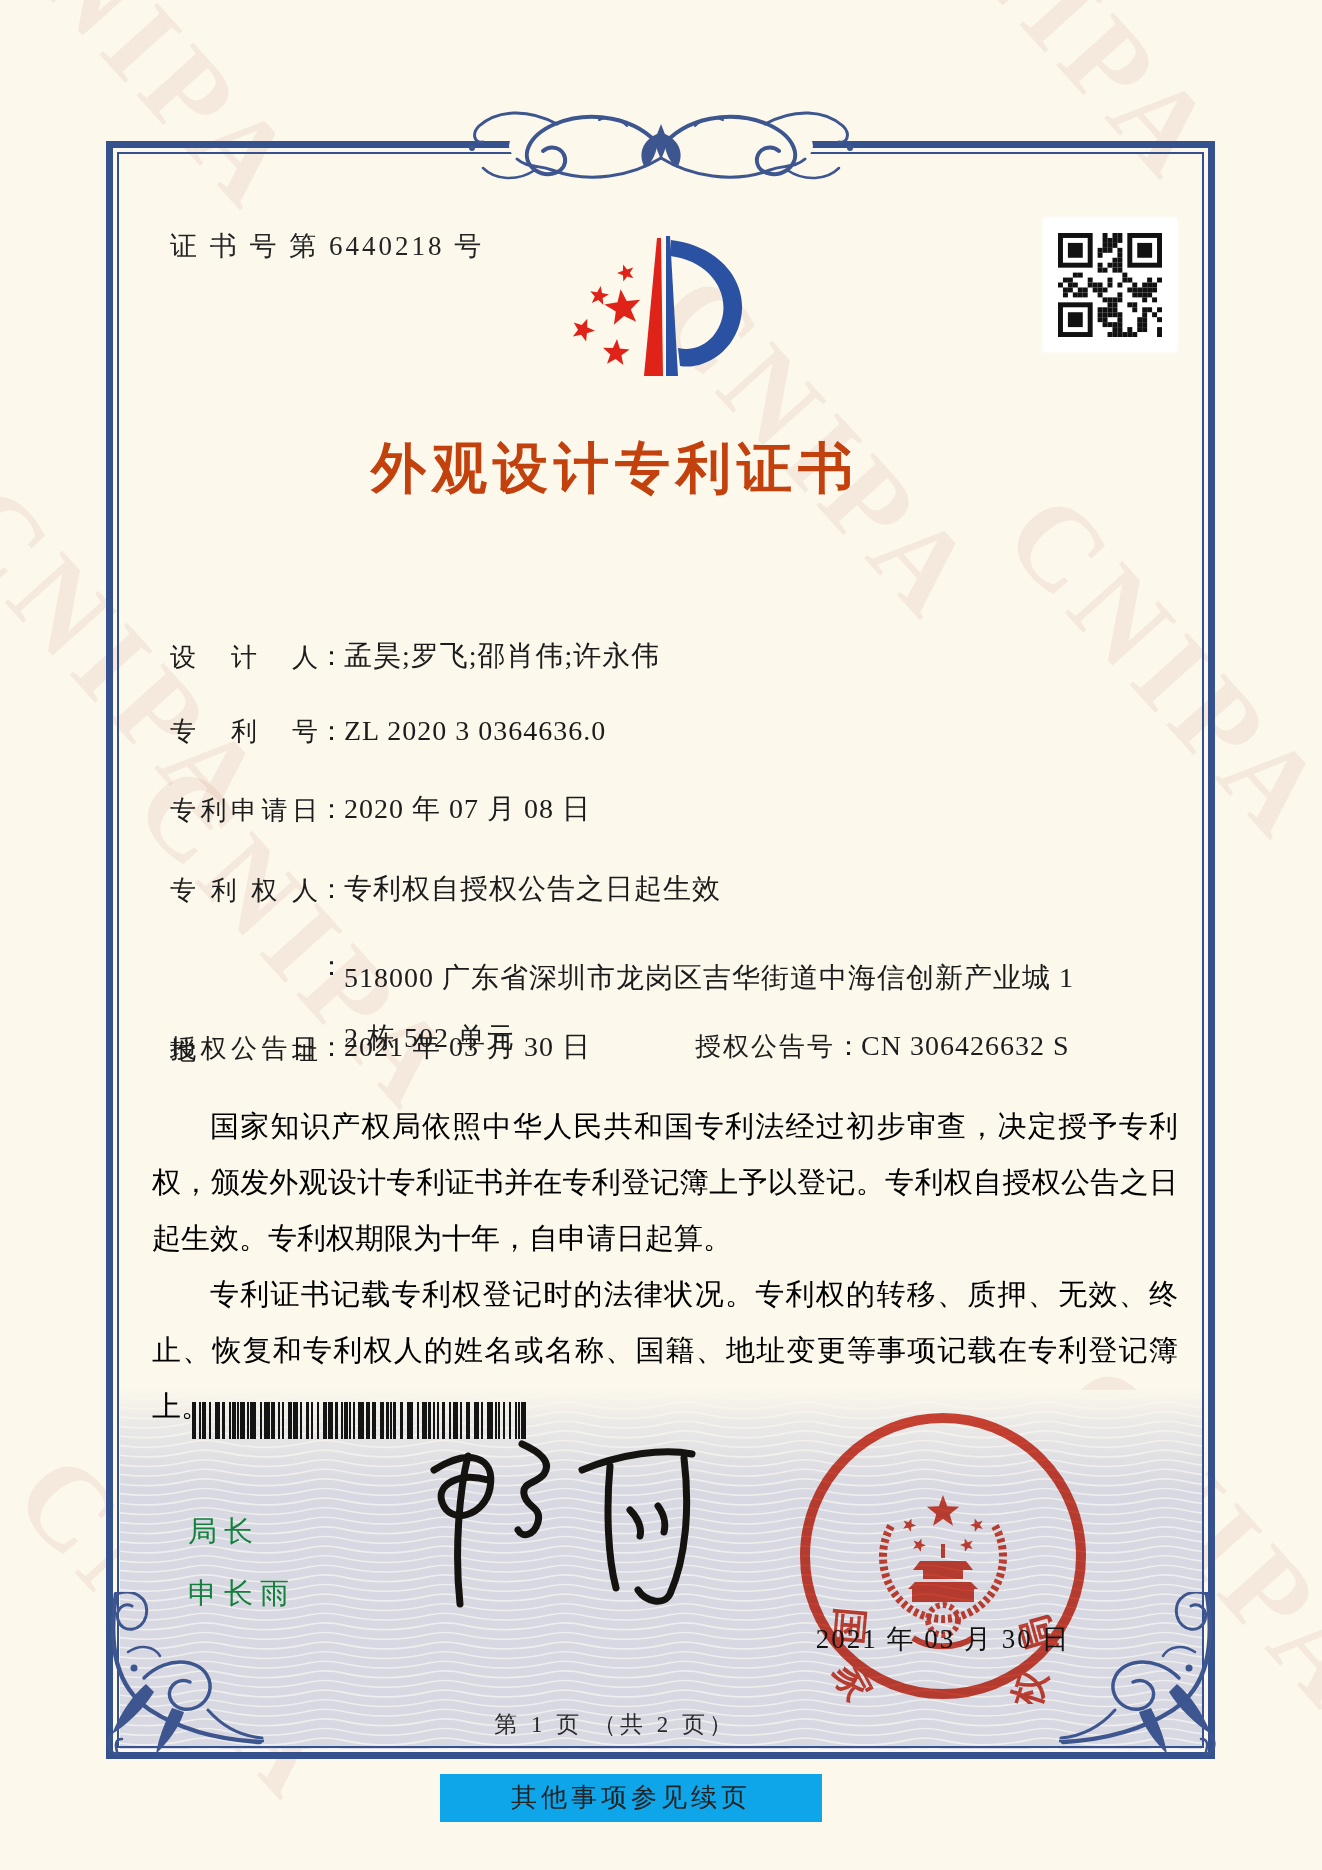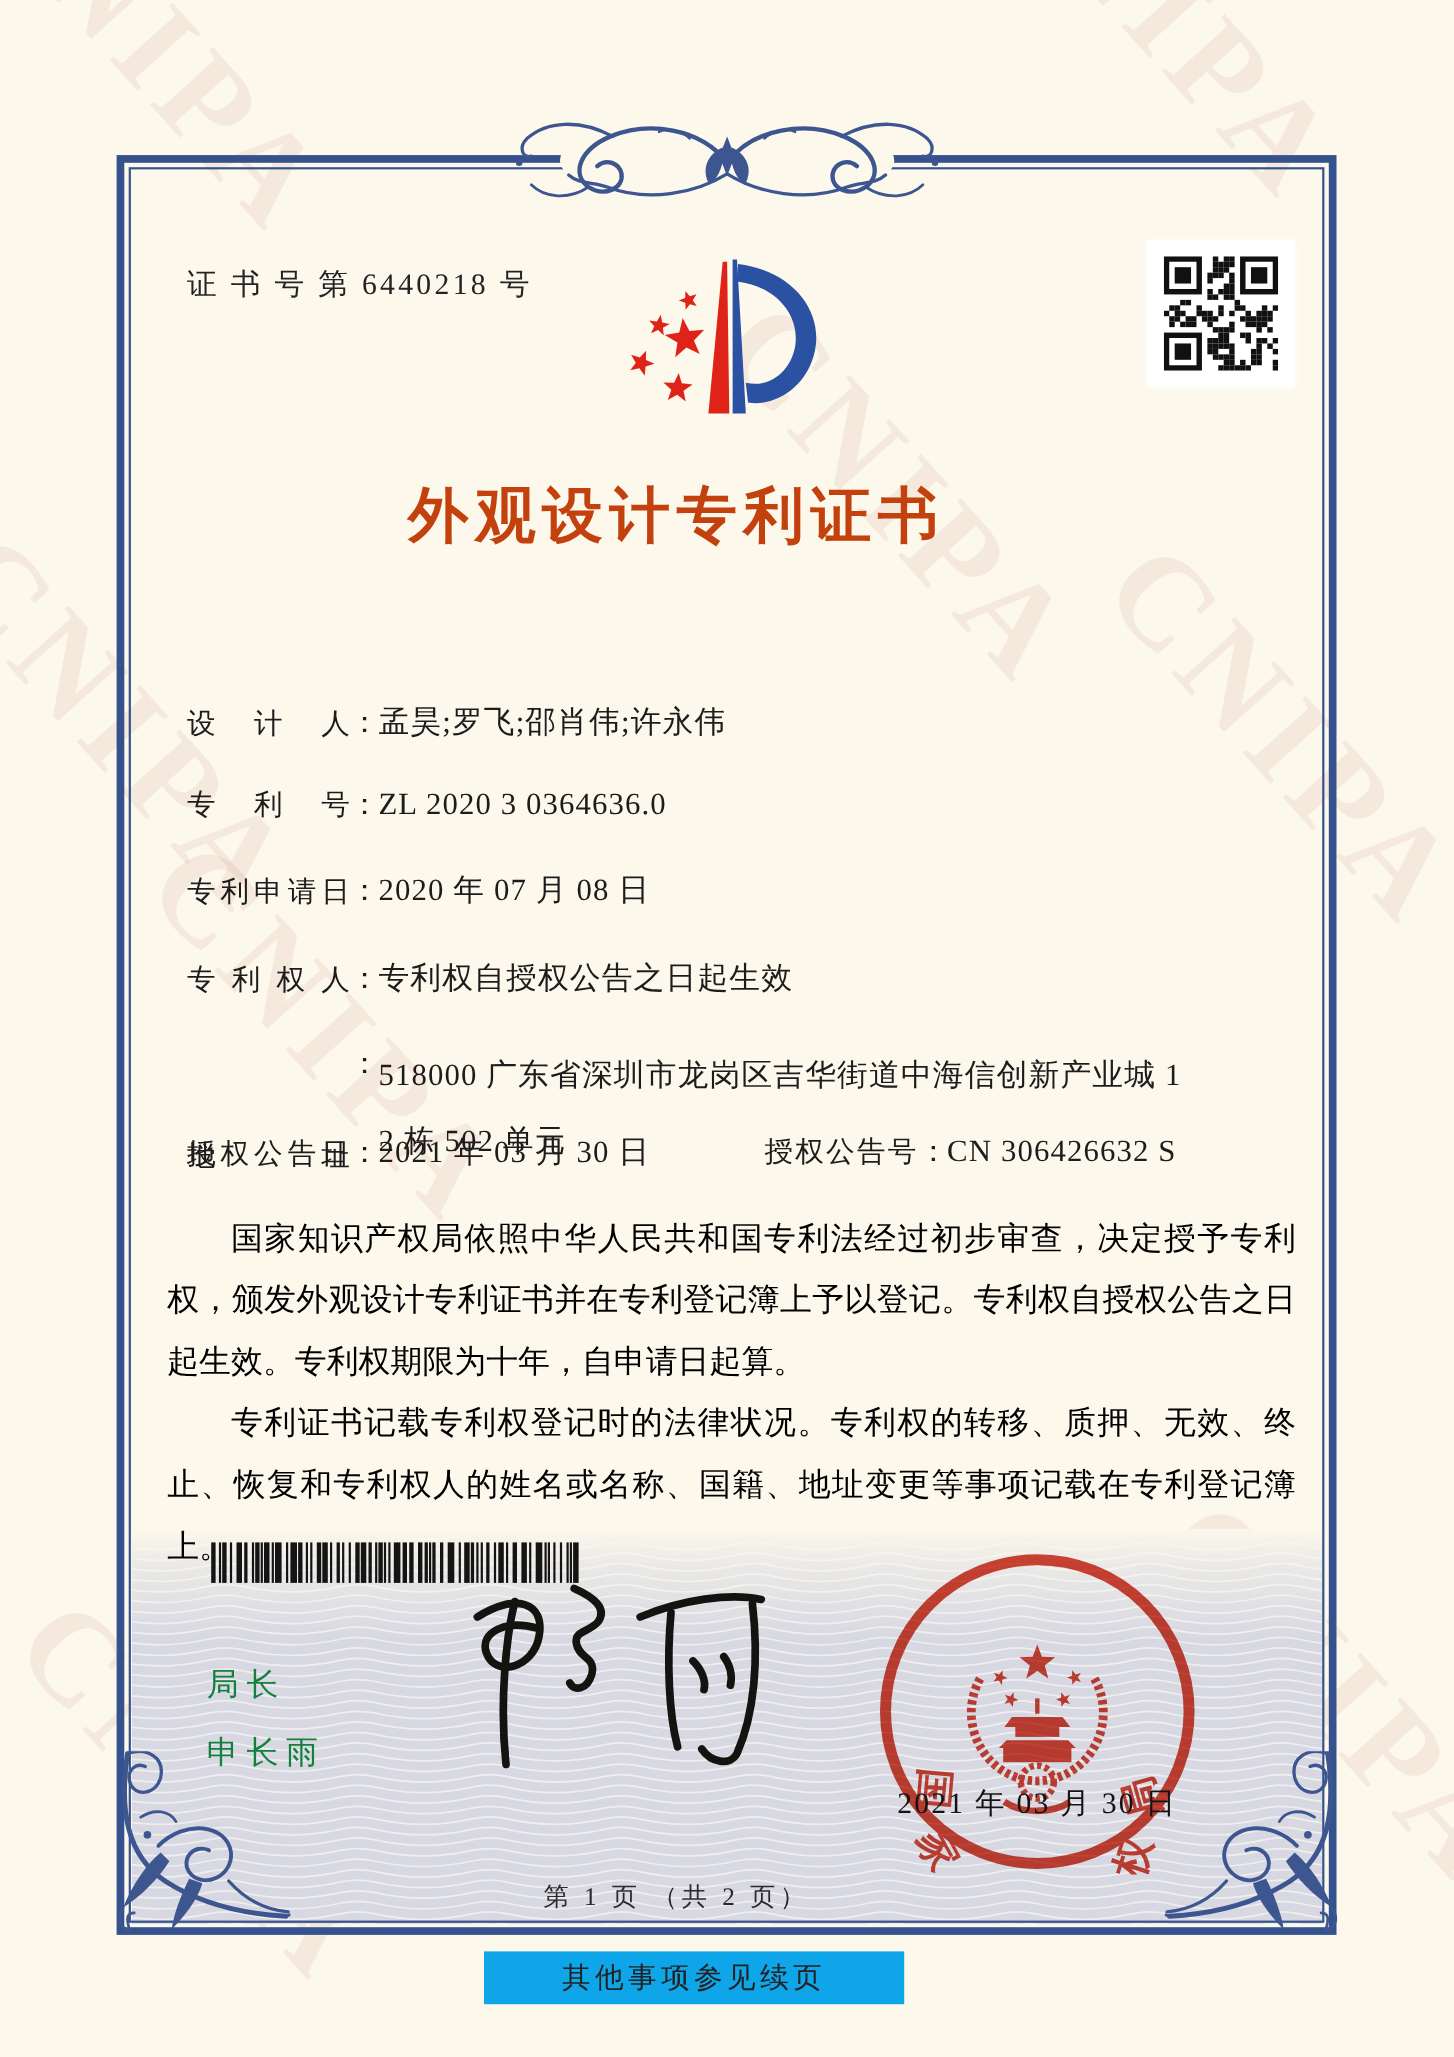--- a/index.html
+++ b/index.html
@@ -16,21 +16,21 @@
     white-space:nowrap; pointer-events:none; user-select:none;
   }
   
   .frame{
     position:absolute; left:106px; top:141px; width:1109px; height:1618px;
     box-sizing:border-box; border:7px solid #35528e;
   }
   .frame-inner{ position:absolute; inset:4px; border:2px solid #35528e; }
   
   .cert-no{
-    position:absolute; left:170px; top:240px;
+    position:absolute; left:170px; top:228px;
     font-size:27px; letter-spacing:3px; color:#242424;
   }
   .logo{ position:absolute; left:556px; top:228px; width:200px; height:160px; }
   .qr-panel{
     position:absolute; left:1043px; top:218px; width:134px; height:134px;
     background:#ffffff; box-shadow:0 0 6px rgba(255,255,255,.9);
   }
   .qr-panel svg{ position:absolute; left:15px; top:15px; }
   .title{
     position:absolute; left:115px; top:432px; width:1000px;

